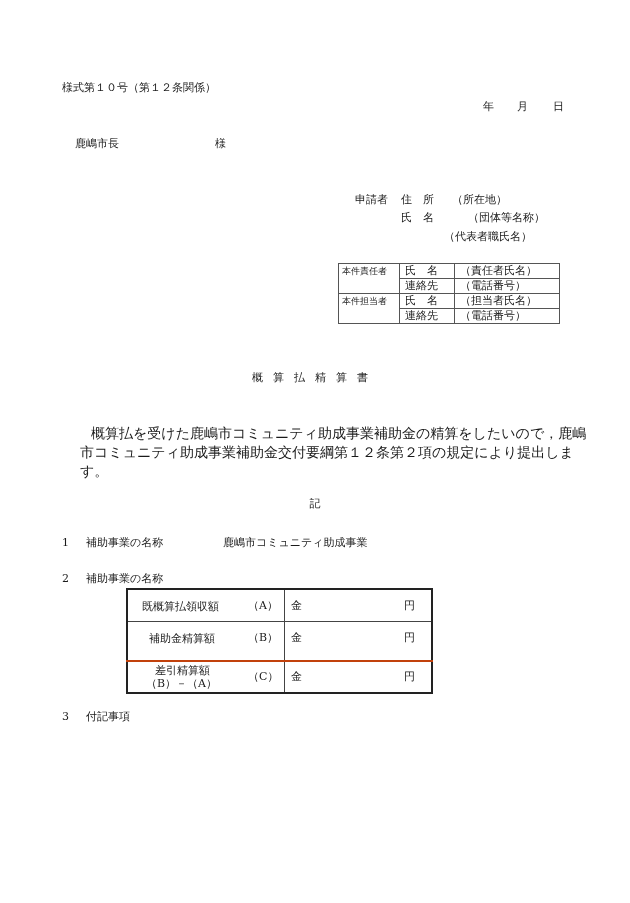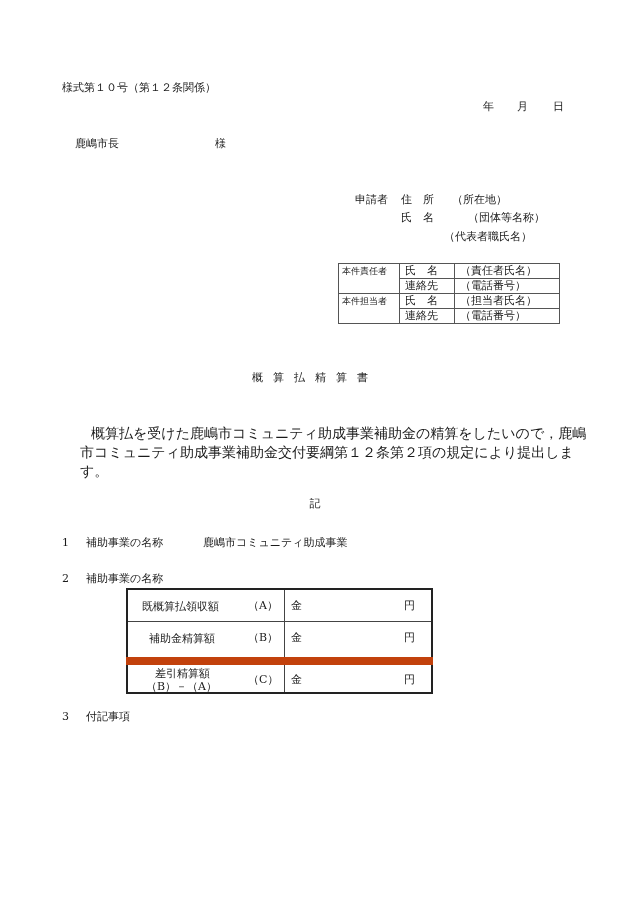--- a/index.html
+++ b/index.html
@@ -32,32 +32,32 @@
     vertical-align: top;
   }
   table.contact td.role { width: 57px; font-size: 9px; padding-left: 3px; }
   table.contact td.field { width: 49px; }
 
   .title { left: 0; width: 630px; text-align: center; top: 372px; letter-spacing: 10px; font-size: 11px; }
   .body-text { left: 62px; top: 424px; width: 510px; white-space: normal; line-height: 19px; font-size: 14px; text-indent: 11px; margin-left: 18px; }
   .ki { left: 0; width: 630px; text-align: center; top: 498px; }
   .item1-num { left: 62px; top: 537px; }
   .item1-lbl { left: 86px; top: 537px; }
-  .item1-val { left: 203px; top: 537px; }
+  .item1-val { left: 223px; top: 537px; }
   .item2-num { left: 62px; top: 573px; }
   .item2-lbl { left: 86px; top: 573px; }
   .item3-num { left: 62px; top: 711px; }
   .item3-lbl { left: 86px; top: 711px; }
 
   table.amounts {
     position: absolute; left: 126px; top: 588px; width: 307px; height: 97px;
     border-collapse: collapse; border: 2px solid #222; font-size: 11px;
   }
   table.amounts td { border: 1px solid #444; padding: 0; }
-  table.amounts tr.row-c td { border-top: 8px solid #c2410c; }
+  table.amounts tr.row-c td { border-top: 2px solid #c2410c; }
   table.amounts td.lbl { width: 156px; position: relative; }
   table.amounts td.lbl .name { position: absolute; text-align: center; line-height: 14px; }
   table.amounts td.lbl .code { position: absolute; left: 120px; }
   table.amounts td.val { position: relative; }
   table.amounts td.val .kin { position: absolute; left: 6px; }
   table.amounts td.val .en { position: absolute; right: 16px; }
 </style>
 </head>
 <body>
 

